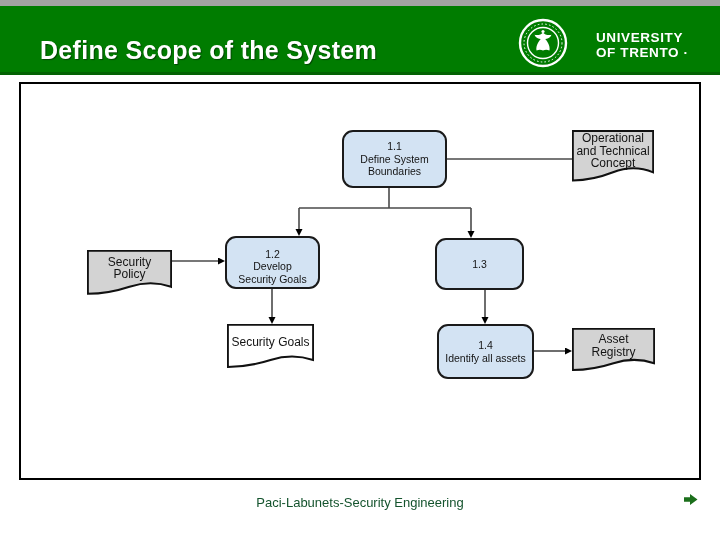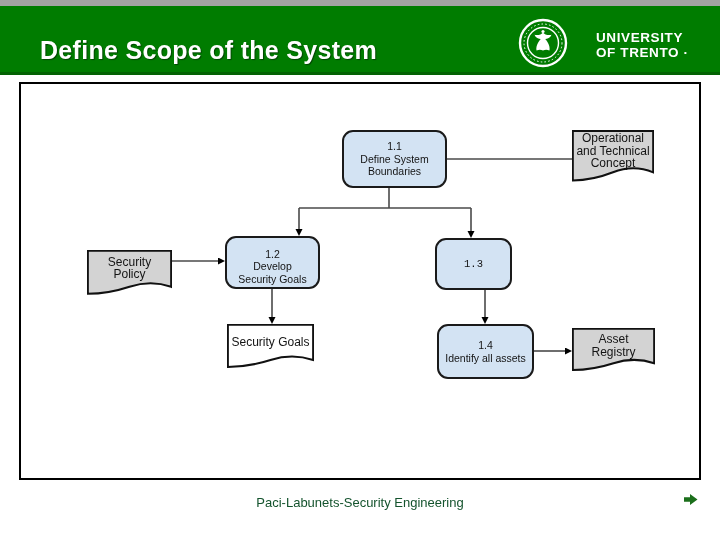--- a/index.html
+++ b/index.html
@@ -82,21 +82,21 @@
     </svg>
 
     <div class="proc" style="left:321px;top:46px;width:105px;height:58px;">
       <span>1.1</span>
       <span>Define System Boundaries</span>
     </div>
     <div class="proc" style="left:204px;top:152px;width:95px;height:53px;justify-content:flex-end;">
       <span>1.2</span>
       <span>Develop Security Goals</span>
     </div>
-    <div class="proc" style="left:414px;top:154px;width:77px;height:52px;font-family:Liberation Mono, monospace;">
+    <div class="proc" style="left:414px;top:154px;width:89px;height:52px;">
       <span>1.3</span>
     </div>
     <div class="proc" style="left:416px;top:240px;width:97px;height:55px;">
       <span>1.4</span>
       <span>Identify all assets</span>
     </div>
 
     <div class="doc" style="left:551px;top:46px;width:82px;height:54px;">
       <svg viewBox="0 0 100 60" preserveAspectRatio="none">
         <path d="M1,1 H99 V47 Q75,38 50,47 T1,56 Z" fill="#d3d3d3" stroke="#111" stroke-width="2" vector-effect="non-scaling-stroke"></path>

